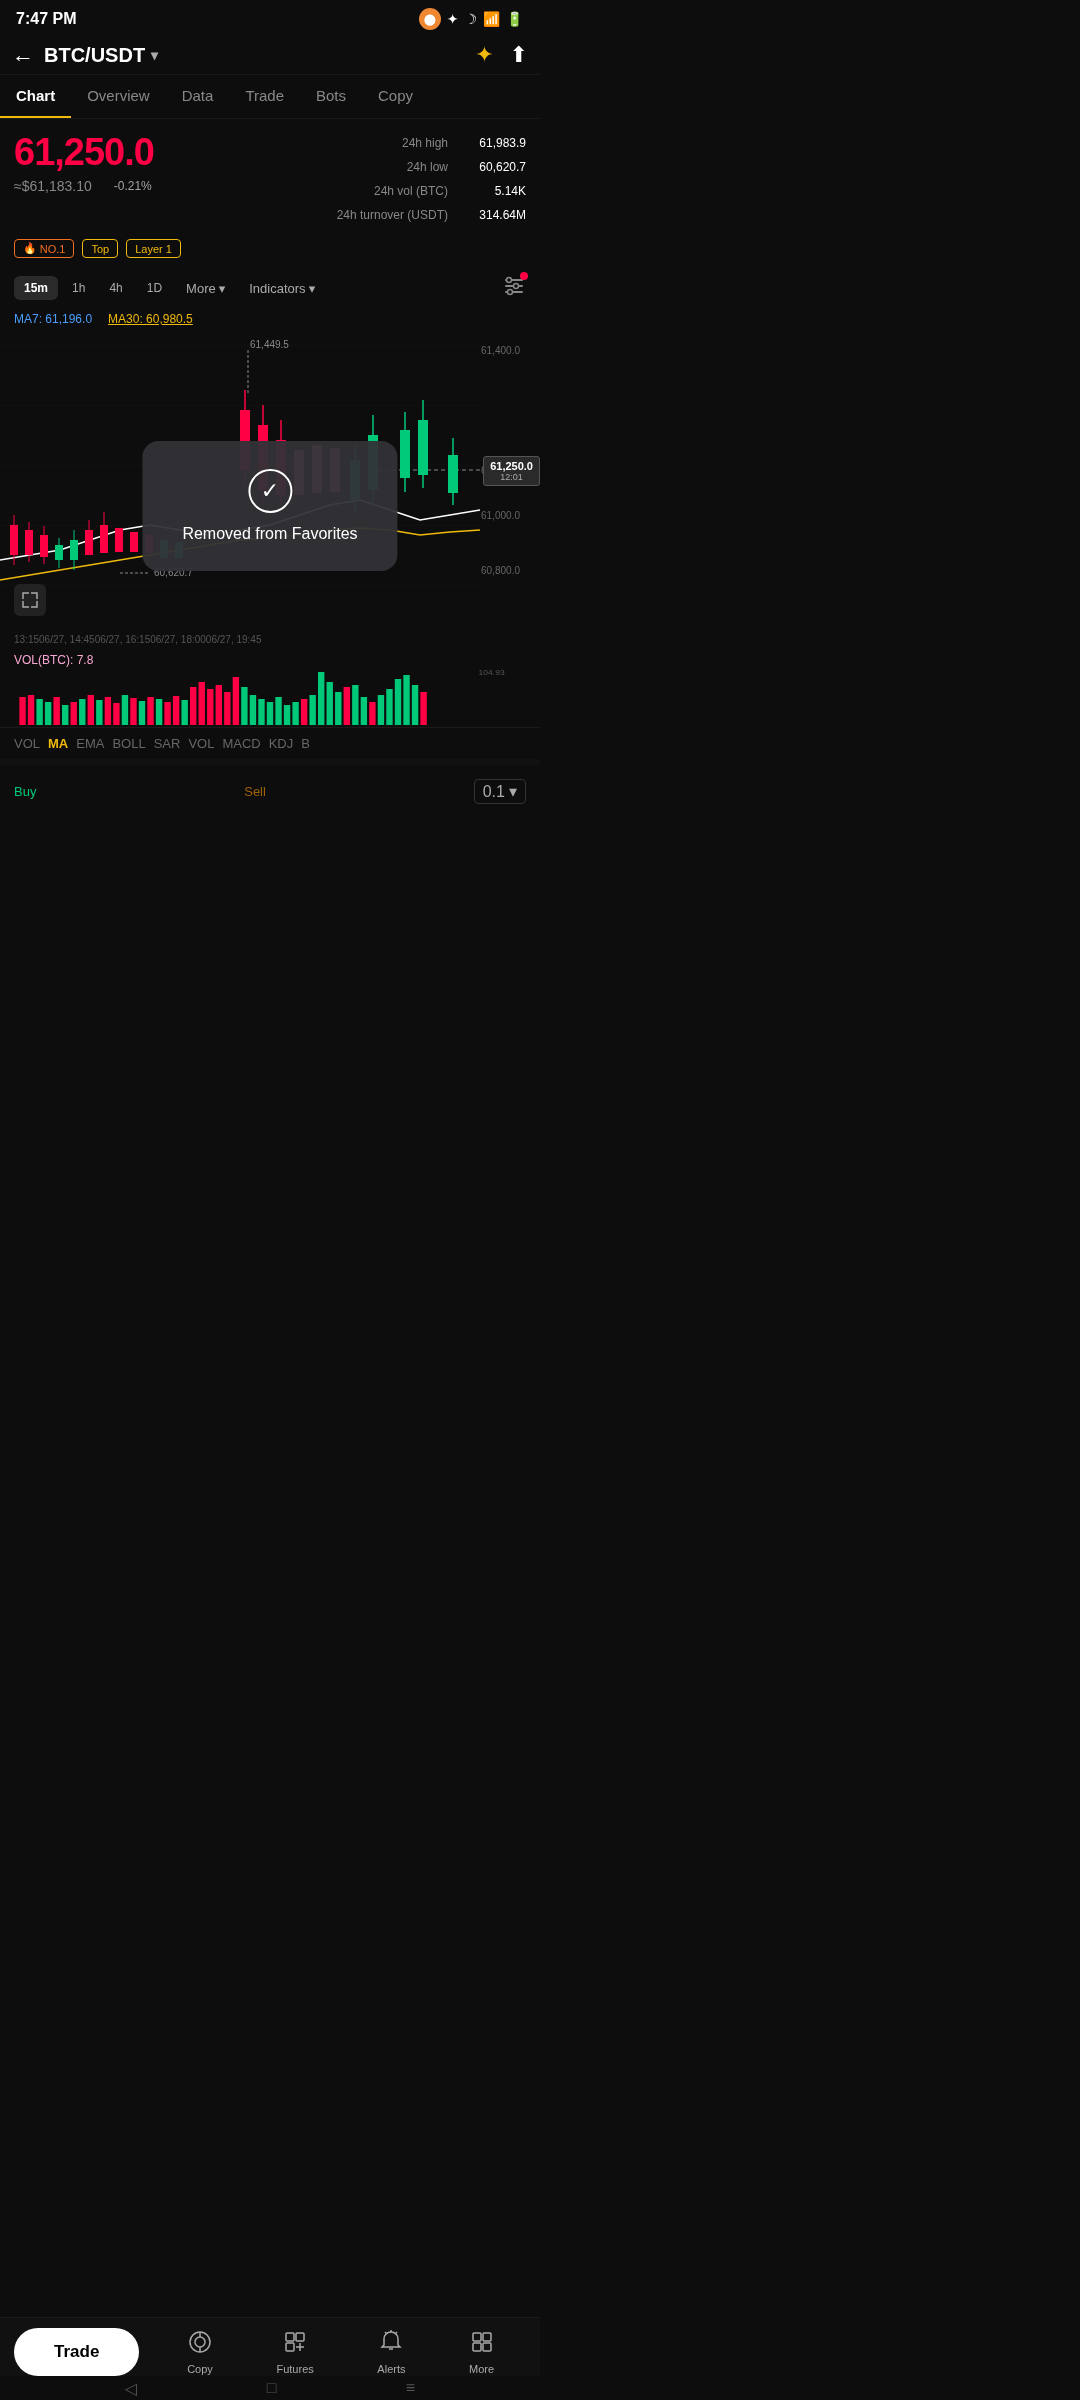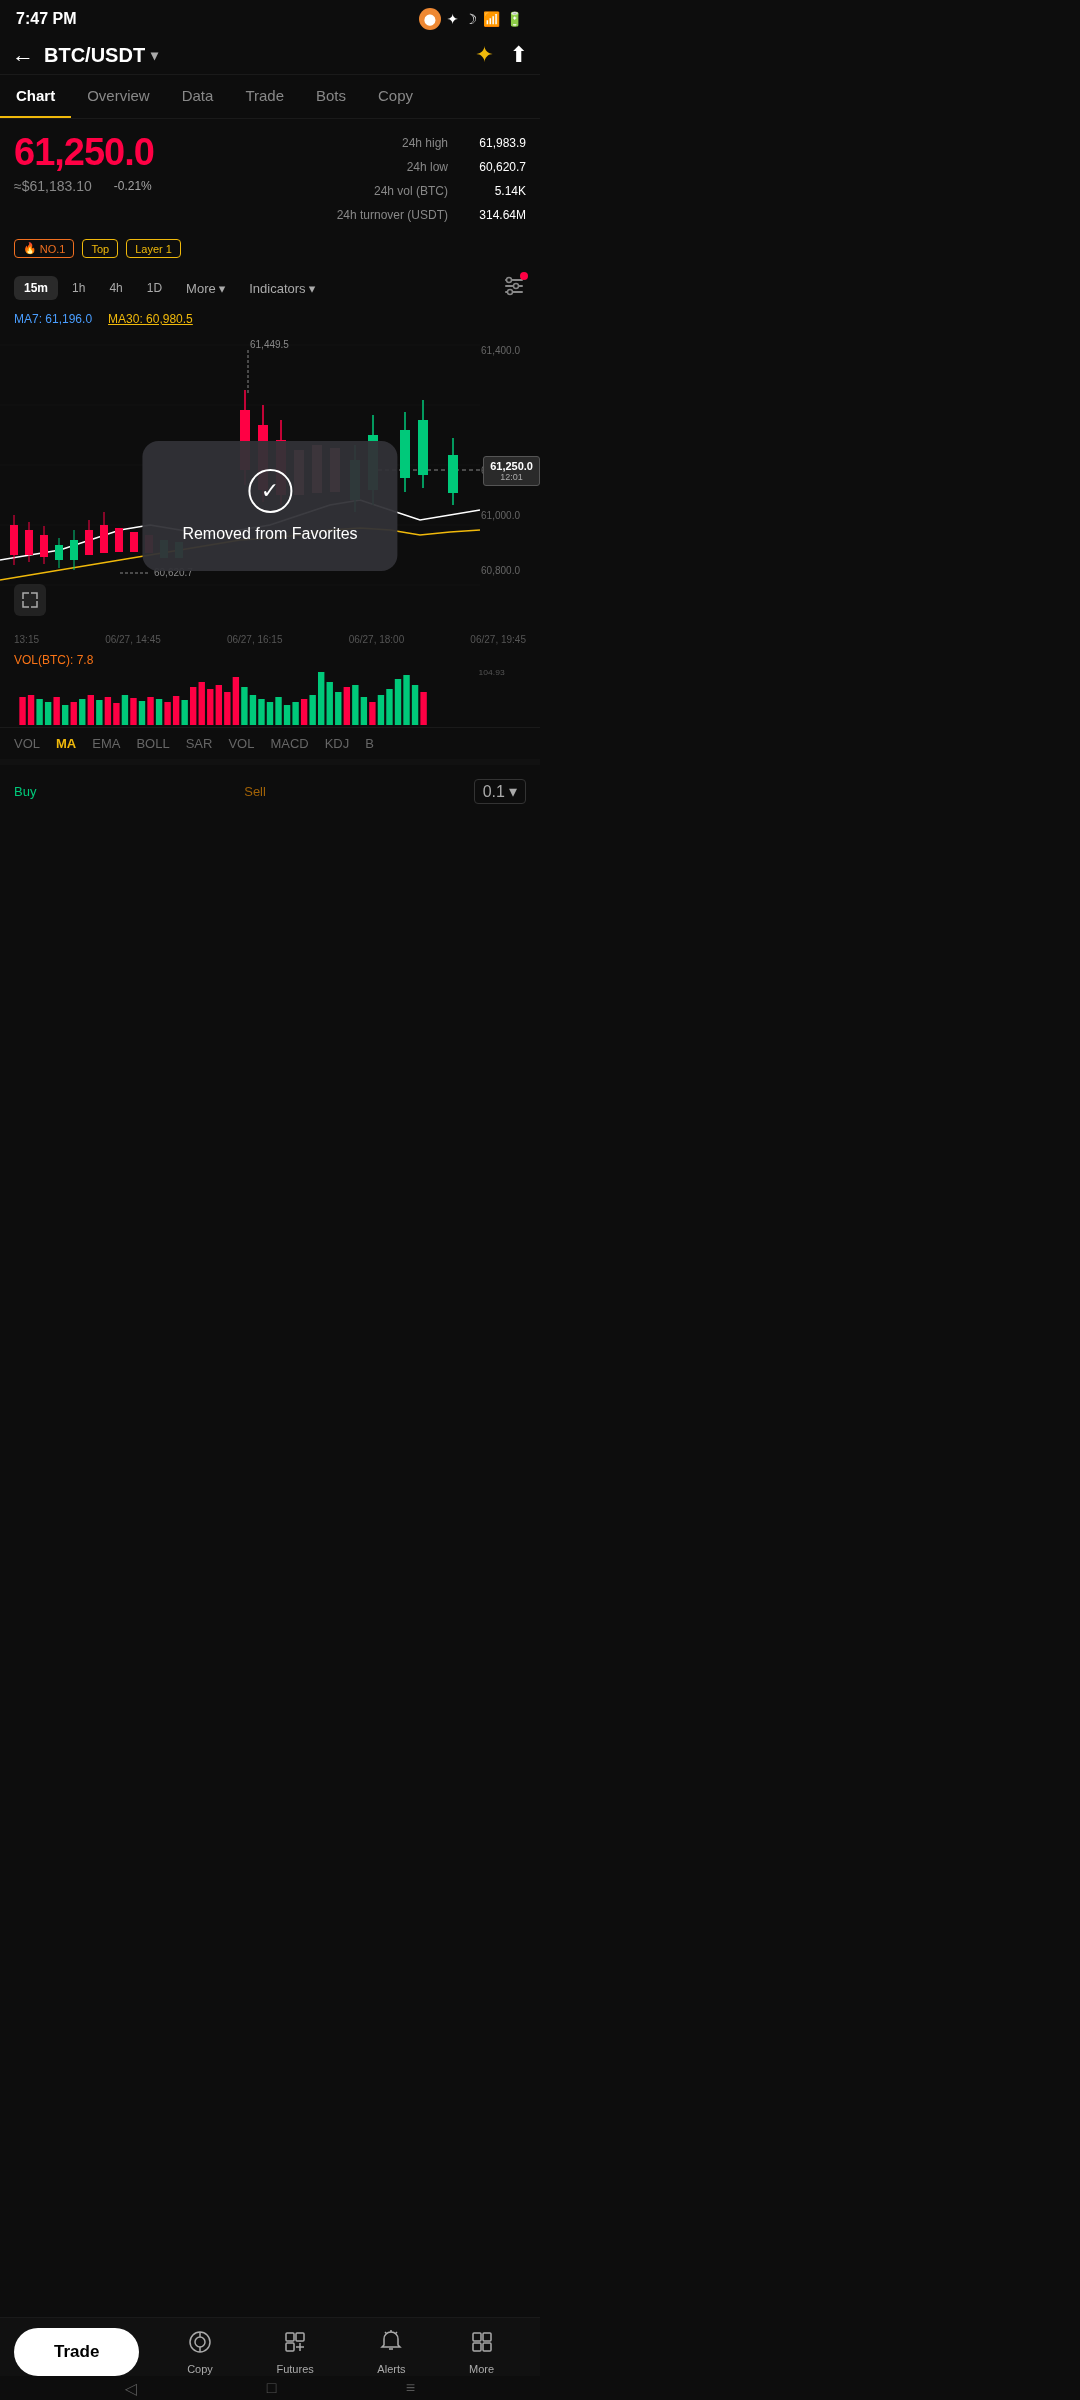--- a/index.html
+++ b/index.html
@@ -311,50 +311,50 @@
       display: flex;
       align-items: center;
       justify-content: center;
       font-size: 16px;
       color: #aaa;
     }
 
     
     .time-axis {
       display: flex;
-      justify-content: space-between;
+      justify-content: flex-start;
       padding: 4px 14px 4px;
       font-size: 10px;
       color: #555;
       background: #0d0d0d;
     }
 
     
     .volume-section {
       padding: 4px 14px 0;
       font-size: 12px;
-      color: #f97316;
+      color: #f9a8d4;
     }
 
     
     .vol-bars {
       height: 60px;
       background: #0d0d0d;
       padding: 0 14px;
       display: flex;
       align-items: flex-end;
       gap: 2px;
       overflow: hidden;
     }
 
     
     .indicator-tabs {
       display: flex;
       padding: 8px 14px;
-      gap: 16px;
+      gap: 8px;
       border-top: 1px solid #1a1a1a;
       overflow-x: auto;
     }
     .indicator-tabs::-webkit-scrollbar { display: none; }
     .ind-tab {
       font-size: 13px;
       color: #666;
       cursor: pointer;
       white-space: nowrap;
     }

